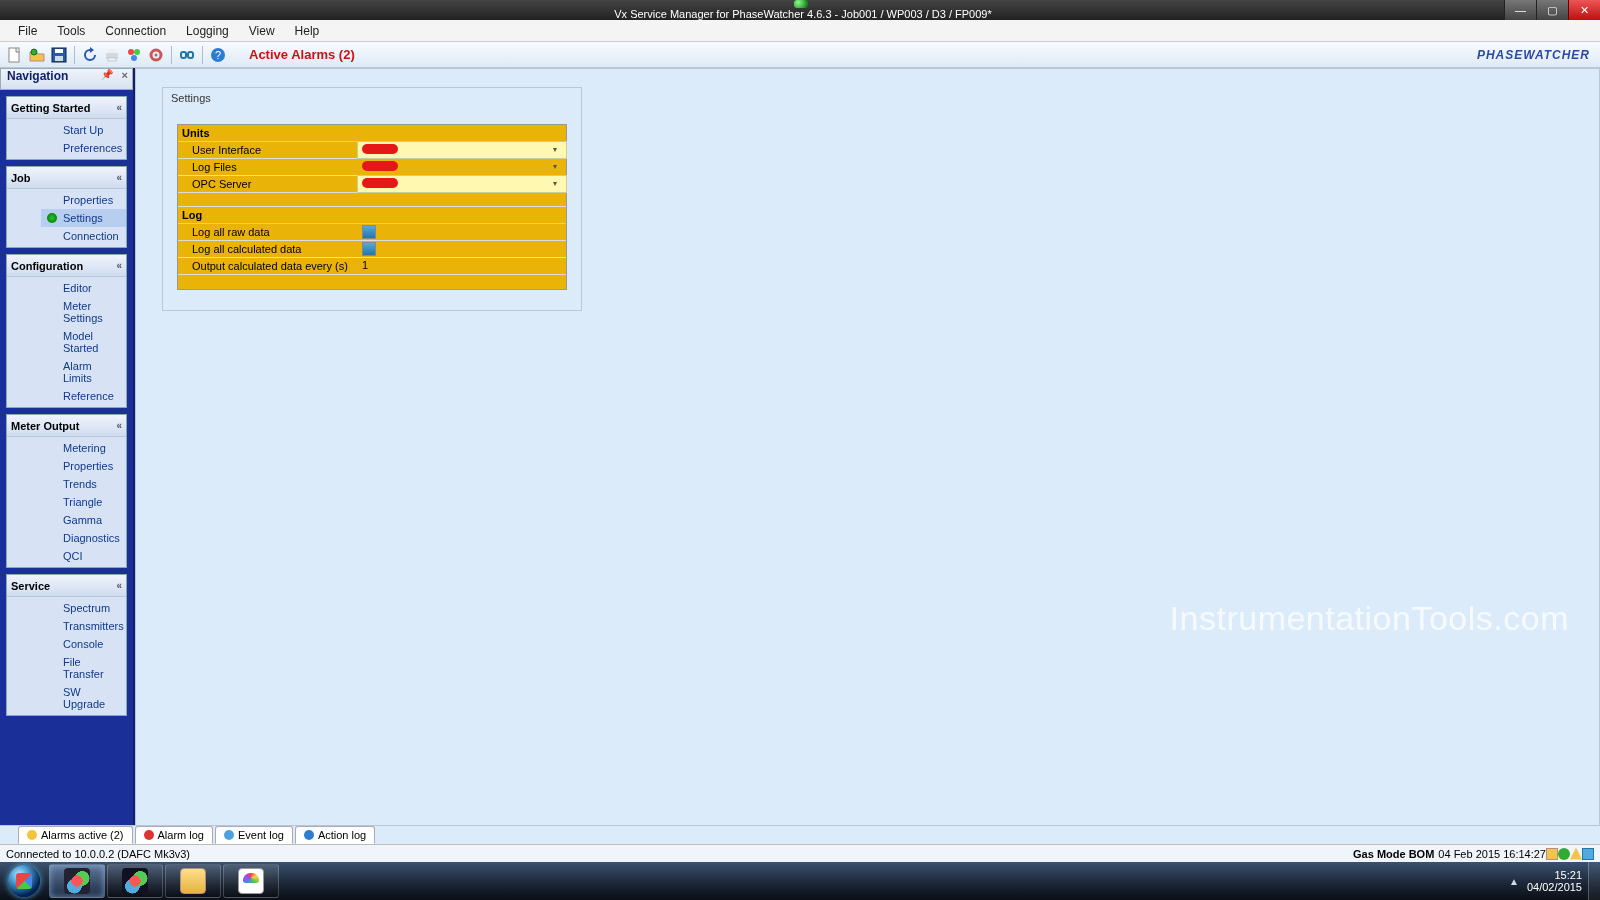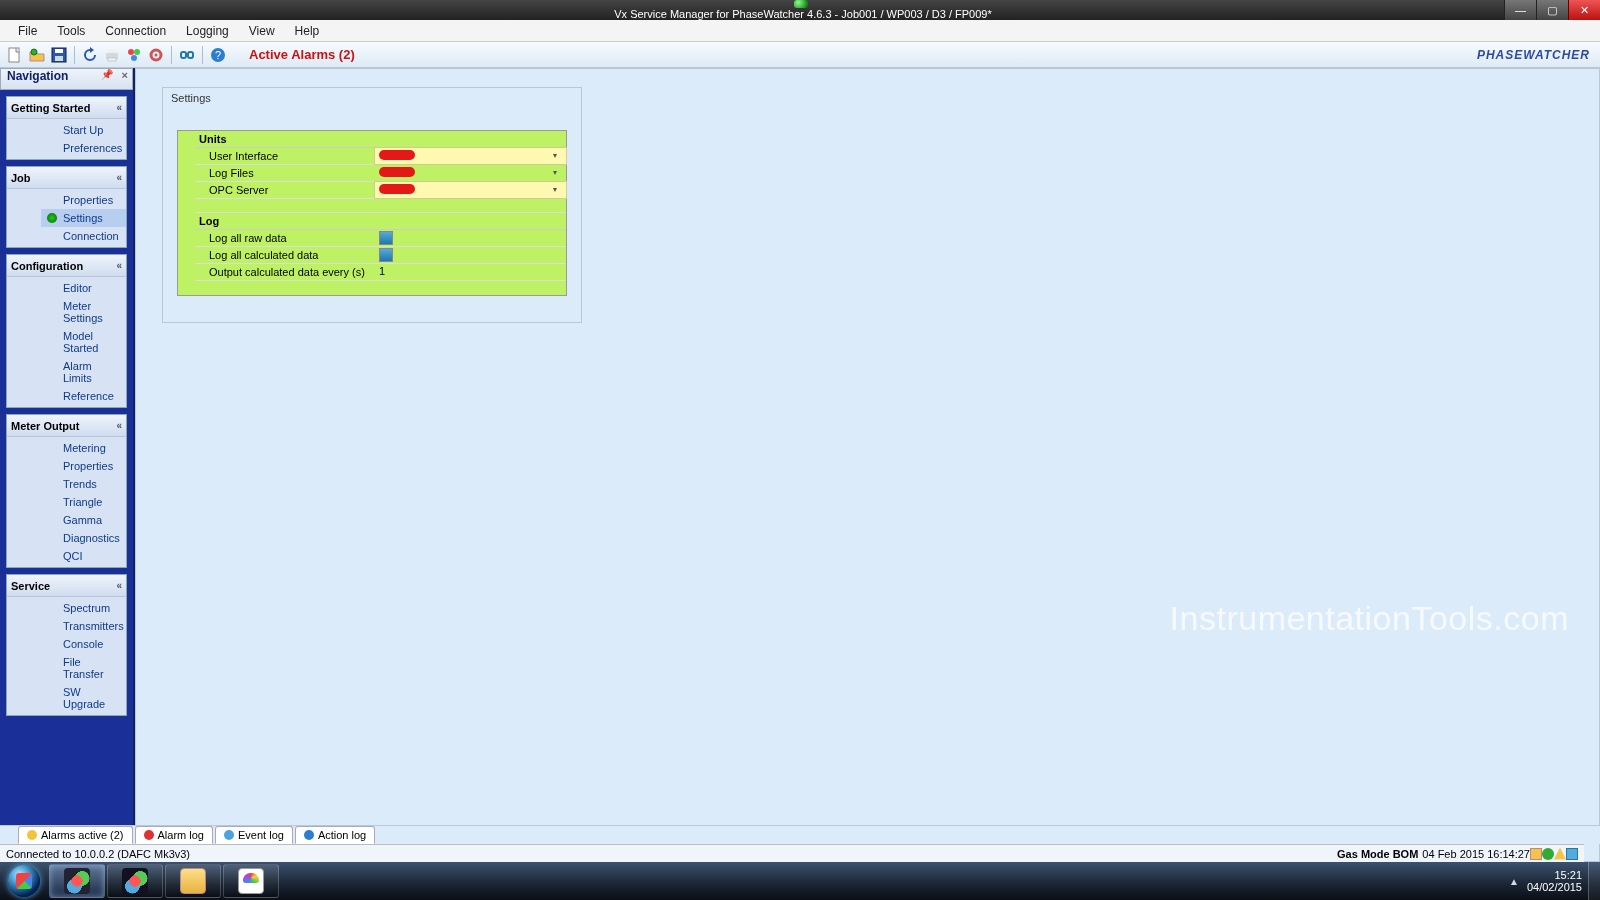--- a/index.html
+++ b/index.html
@@ -37,21 +37,21 @@
 .panel-h .chev { position: absolute; right: 4px; font-size: 10px; color:#556; }
 .panel-body { padding: 2px 0; }
 .nav-item { font-size: 11px; color: #103a8b; padding: 3px 4px 3px 22px; cursor: default; position: relative; margin-left: 34px; }
 .nav-item.sel { background: #b8cef0; }
 .nav-item.sel::before { content:""; position:absolute; left:6px; top:4px; width:10px; height:10px; background: radial-gradient(circle,#2c2,#060); border-radius:5px; }
 
 
 .content { flex: 1; background: #dcebfa; border: 1px solid #b9c7d7; margin: 0; padding: 18px 26px; position: relative; overflow:hidden; }
 .settings-box { width: 420px; border: 1px solid #b9c7d7; background: #dcebfa; padding-bottom: 10px; }
 .settings-title { font-size: 11px; color: #333; padding: 4px 8px 10px 8px; }
-.prop-grid { margin: 16px 14px; border: 1px solid #999; background: #bef264; font-size: 11px; padding-left: 17px; }
+.prop-grid { margin: 10px 14px; border: 1px solid #999; background: #eab308; font-size: 11px; }
 .prop-sec { font-weight: bold; padding: 2px 4px; border-bottom: 1px solid #ccc; }
 .prop-row { display: flex; border-bottom: 1px solid #ddd; }
 .prop-row:last-child { border-bottom: none; }
 .prop-k { width: 180px; padding: 2px 4px 2px 14px; }
 .prop-v { flex: 1; padding: 1px 4px; position: relative; }
 .prop-v.sel { background: #fff8b0; outline: 1px solid #cc9; }
 .redact { display:inline-block; width: 36px; height: 10px; background: #e51818; border-radius: 5px; margin-top:1px; }
 .dd-arrow { position: absolute; right: 3px; top: 3px; width: 10px; height: 10px; font-size: 8px; color:#555; }
 .prop-v.chk::before { content:""; display:inline-block; width:12px; height:12px; border:1px solid #888; background: linear-gradient(#fff,#ddd); vertical-align:middle; }
 .prop-v.chk.on::before { background: linear-gradient(#5ad,#27a); }
@@ -59,21 +59,21 @@
 
 .watermark { position:absolute; right:30px; top:530px; color: rgba(255,255,255,0.75); font-size: 34px; font-weight: 500; letter-spacing: 0.5px; }
 
 
 .bottom-tabs { position: absolute; left: 0; right: 0; bottom: 56px; height: 19px; background: #dcebfa; border-top: 1px solid #b9c7d7; display:flex; align-items:flex-end; padding-left: 18px; font-size: 11px; }
 .btab { height: 18px; border: 1px solid #aab; border-bottom: 1px solid #fff; background: #fff; padding: 1px 8px; margin-right: 2px; display:flex; align-items:center; gap:4px; border-radius: 3px 3px 0 0;}
 .btab .dot { width:10px; height:10px; border-radius:5px; }
 .d-warn{background:#f5c33b;} .d-red{background:#d33;} .d-blue{background:#4aa3e0;} .d-info{background:#2a7dd1;}
 
 
-.statusbar { position:absolute; left:0; right:16px; bottom:38px; height:18px; background:#f0f4fb; border-top:1px solid #bbb; display:flex; align-items:center; font-size:11px; padding:0 6px; }
+.statusbar { position:absolute; left:0; right:0; bottom:38px; height:18px; background:#f0f4fb; border-top:1px solid #bbb; display:flex; align-items:center; font-size:11px; padding:0 6px; }
 .statusbar .right { margin-left:auto; display:flex; align-items:center; }
 .st-ico { width:12px; height:12px; display:inline-block; }
 
 
 .taskbar { position:absolute; left:0; right:0; bottom:0; height:38px; background: linear-gradient(#3b5270, #1a2433 60%, #0a0f16); display:flex; align-items:center; }
 .start-orb { width:48px; height:38px; display:flex; align-items:center; justify-content:center; }
 .orb { width:32px; height:32px; border-radius:16px; background: radial-gradient(circle at 35% 30%, #cdf 0%, #5ad 25%, #025 70%); box-shadow: 0 0 6px #5ad; position:relative;}
 .orb::after{content:"";position:absolute;left:8px;top:8px;width:16px;height:16px;background:
   linear-gradient(135deg,#e44 0 50%, transparent 50%),
   linear-gradient(45deg,#4c4 0 50%, transparent 50%),

